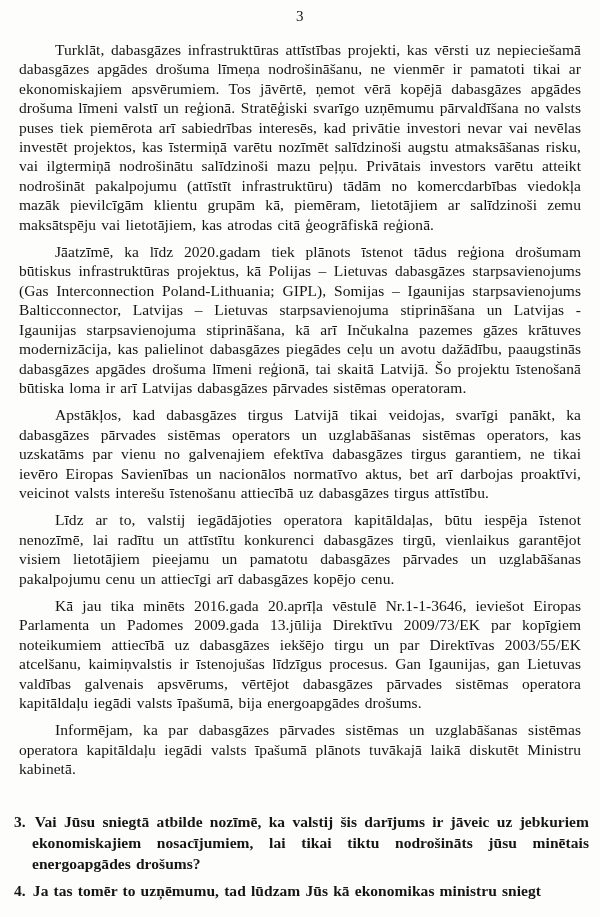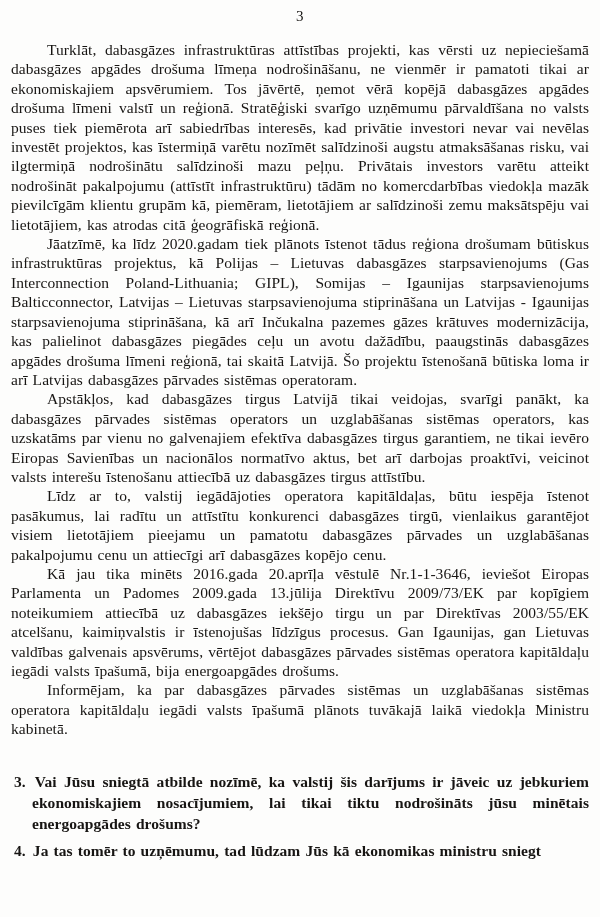--- a/index.html
+++ b/index.html
@@ -23,21 +23,21 @@
     overflow: hidden;
   }
   .page-number {
     text-align: center;
     font-size: 15px;
     line-height: 18px;
     margin-bottom: 15px;
     letter-spacing: 0.5px;
   }
   .body-text p.body-para {
-    margin: 0;
+    margin: 8px;
     text-align: justify;
     text-indent: 36px;
     font-size: 15.5px;
     line-height: 19.4px;
     word-spacing: 1.2px;
     letter-spacing: 0.05px;
   }
   .questions {
     margin-top: 32px;
     font-weight: bold;
@@ -60,23 +60,23 @@
 <body>
 
 <div class="page">
 
   <div class="page-number">3</div>
 
   <div class="body-text">
     <p class="body-para">Turklāt, dabasgāzes infrastruktūras attīstības projekti, kas vērsti uz nepieciešamā dabasgāzes apgādes drošuma līmeņa nodrošināšanu, ne vienmēr ir pamatoti tikai ar ekonomiskajiem apsvērumiem. Tos jāvērtē, ņemot vērā kopējā dabasgāzes apgādes drošuma līmeni valstī un reģionā. Stratēģiski svarīgo uzņēmumu pārvaldīšana no valsts puses tiek piemērota arī sabiedrības interesēs, kad privātie investori nevar vai nevēlas investēt projektos, kas īstermiņā varētu nozīmēt salīdzinoši augstu atmaksāšanas risku, vai ilgtermiņā nodrošinātu salīdzinoši mazu peļņu. Privātais investors varētu atteikt nodrošināt pakalpojumu (attīstīt infrastruktūru) tādām no komercdarbības viedokļa mazāk pievilcīgām klientu grupām kā, piemēram, lietotājiem ar salīdzinoši zemu maksātspēju vai lietotājiem, kas atrodas citā ģeogrāfiskā reģionā.</p>
     <p class="body-para">Jāatzīmē, ka līdz 2020.gadam tiek plānots īstenot tādus reģiona drošumam būtiskus infrastruktūras projektus, kā Polijas – Lietuvas dabasgāzes starpsavienojums (Gas Interconnection Poland-Lithuania; GIPL), Somijas – Igaunijas starpsavienojums Balticconnector, Latvijas – Lietuvas starpsavienojuma stiprināšana un Latvijas - Igaunijas starpsavienojuma stiprināšana, kā arī Inčukalna pazemes gāzes krātuves modernizācija, kas palielinot dabasgāzes piegādes ceļu un avotu dažādību, paaugstinās dabasgāzes apgādes drošuma līmeni reģionā, tai skaitā Latvijā. Šo projektu īstenošanā būtiska loma ir arī Latvijas dabasgāzes pārvades sistēmas operatoram.</p>
     <p class="body-para">Apstākļos, kad dabasgāzes tirgus Latvijā tikai veidojas, svarīgi panākt, ka dabasgāzes pārvades sistēmas operators un uzglabāšanas sistēmas operators, kas uzskatāms par vienu no galvenajiem efektīva dabasgāzes tirgus garantiem, ne tikai ievēro Eiropas Savienības un nacionālos normatīvo aktus, bet arī darbojas proaktīvi, veicinot valsts interešu īstenošanu attiecībā uz dabasgāzes tirgus attīstību.</p>
-    <p class="body-para">Līdz ar to, valstij iegādājoties operatora kapitāldaļas, būtu iespēja īstenot pasākumus, lai radītu un attīstītu konkurenci dabasgāzes tirgū, vienlaikus garantējot visiem lietotājiem pieejamu un pamatotu dabasgāzes pārvades un uzglabāšanas pakalpojumu cenu un attiecīgi arī dabasgāzes kopējo cenu.</p>
+    <p class="body-para">Līdz ar to, valstij iegādājoties operatora kapitāldaļas, būtu iespēja īstenot nenozīmē, lai radītu un attīstītu konkurenci dabasgāzes tirgū, vienlaikus garantējot visiem lietotājiem pieejamu un pamatotu dabasgāzes pārvades un uzglabāšanas pakalpojumu cenu un attiecīgi arī dabasgāzes kopējo cenu.</p>
     <p class="body-para">Kā jau tika minēts 2016.gada 20.aprīļa vēstulē Nr.1-1-3646, ieviešot Eiropas Parlamenta un Padomes 2009.gada 13.jūlija Direktīvu 2009/73/EK par kopīgiem noteikumiem attiecībā uz dabasgāzes iekšējo tirgu un par Direktīvas 2003/55/EK atcelšanu, kaimiņvalstis ir īstenojušas līdzīgus procesus. Gan Igaunijas, gan Lietuvas valdības galvenais apsvērums, vērtējot dabasgāzes pārvades sistēmas operatora kapitāldaļu iegādi valsts īpašumā, bija energoapgādes drošums.</p>
-    <p class="body-para">Informējam, ka par dabasgāzes pārvades sistēmas un uzglabāšanas sistēmas operatora kapitāldaļu iegādi valsts īpašumā plānots tuvākajā laikā viedokļa Ministru kabinetā.</p>
+    <p class="body-para">Informējam, ka par dabasgāzes pārvades sistēmas un uzglabāšanas sistēmas operatora kapitāldaļu iegādi valsts īpašumā plānots tuvākajā laikā diskutēt Ministru kabinetā.</p>
   </div>
 
   <div class="questions">
     <p class="question"><span class="q-num">3.</span> <span>Vai Jūsu sniegtā atbilde nozīmē, ka valstij šis darījums ir jāveic uz jebkuriem ekonomiskajiem nosacījumiem, lai tikai tiktu nodrošināts jūsu minētais energoapgādes drošums?</span></p>
     <p class="question"><span class="q-num">4.</span> <span>Ja tas tomēr to uzņēmumu, tad lūdzam Jūs kā ekonomikas ministru sniegt</span></p>
   </div>
 
 </div>
 
 </body></html>

